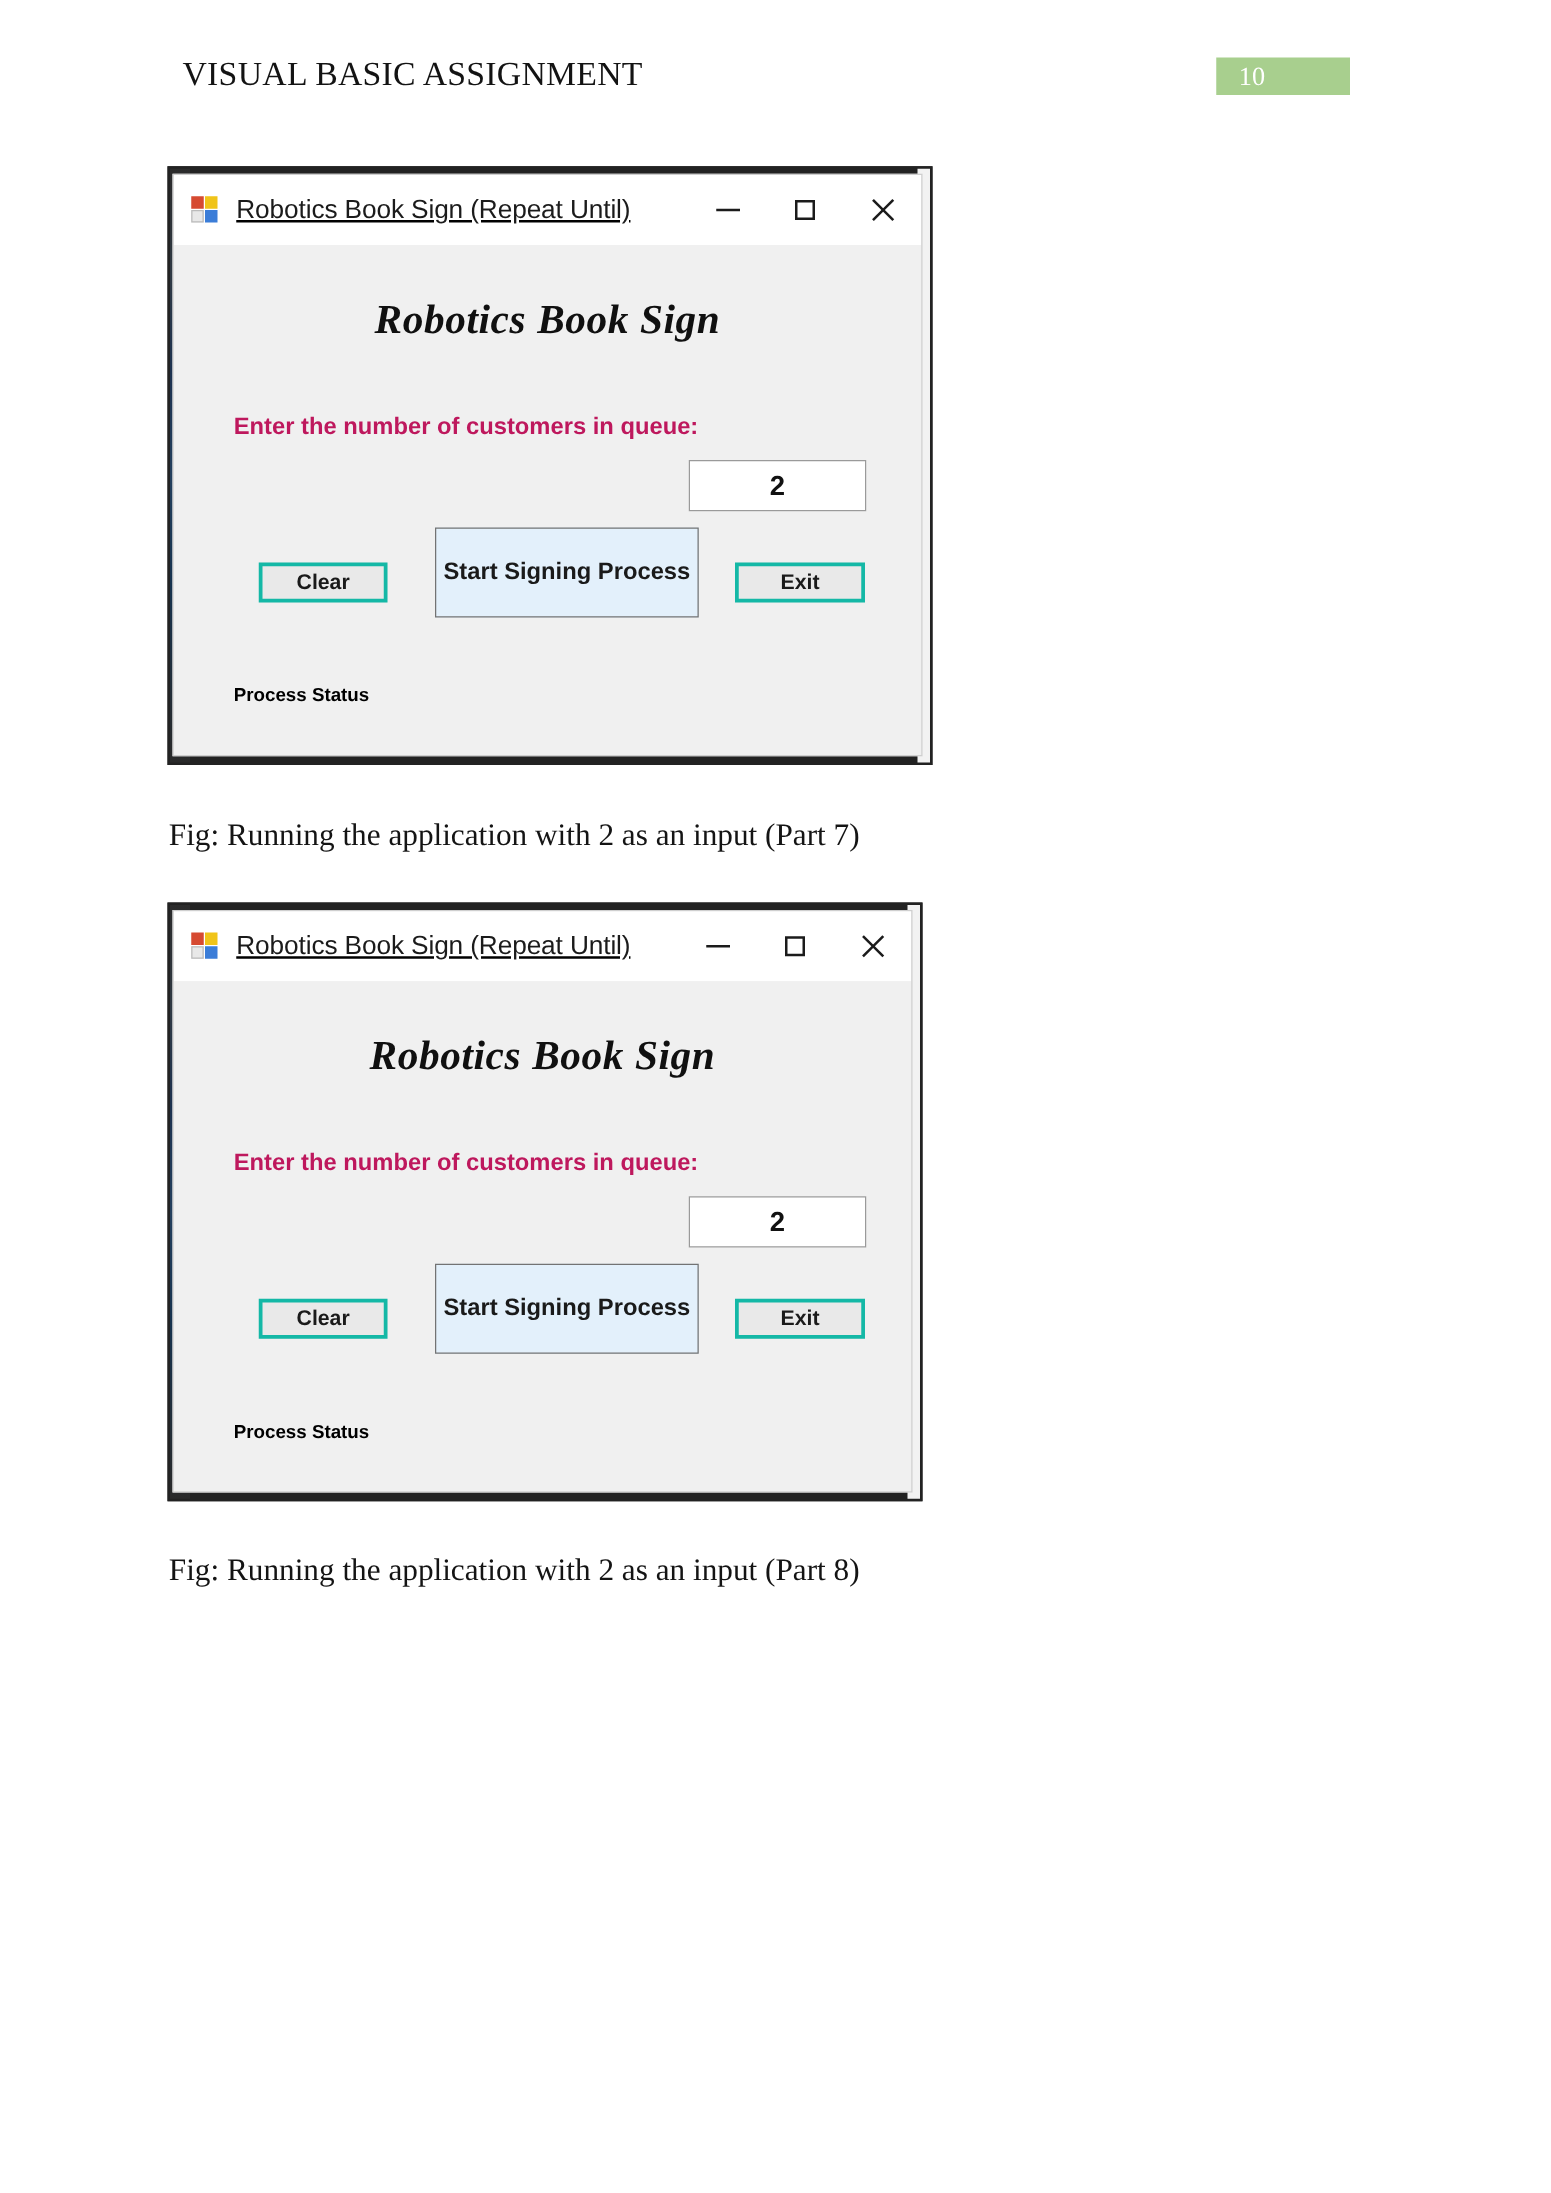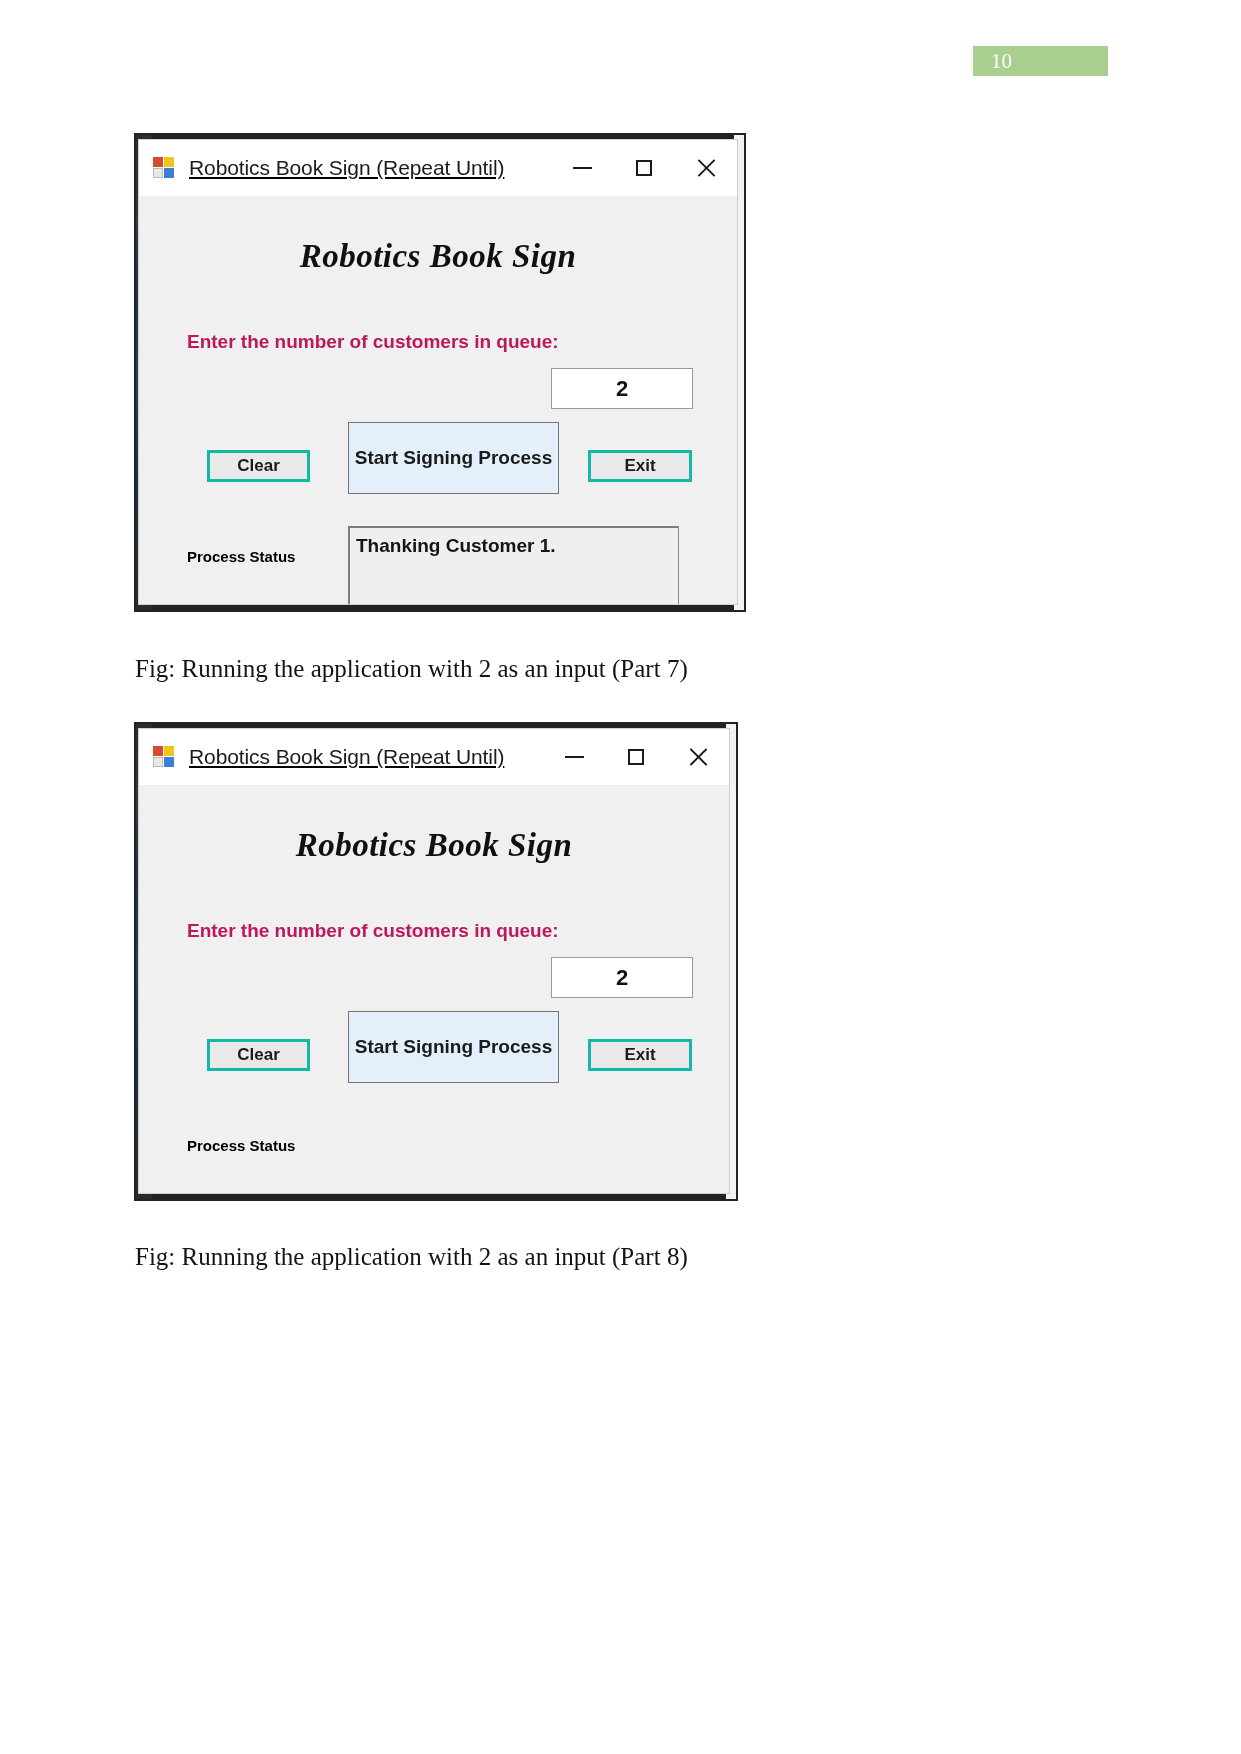--- a/index.html
+++ b/index.html
@@ -30,21 +30,21 @@
     font-family: "Liberation Serif", serif;
     font-size: 27px;
     color: #131313;
     letter-spacing: 0.2px;
     white-space: nowrap;
   }
   .page-badge {
     position: absolute;
     left: 973px;
     top: 2px;
-    width: 135px;
+    width: 107px;
     height: 30px;
     background: #a8cf8e;
     color: #ffffff;
     font-family: "Liberation Serif", serif;
     font-size: 21px;
     line-height: 30px;
     padding-left: 18px;
     box-sizing: border-box;
   }
 
@@ -256,20 +256,21 @@
     font-family: "Liberation Serif", serif;
     font-size: 25px;
     color: #141414;
     white-space: nowrap;
   }
 </style>
 </head>
 <body>
 
 <div class="doc-header">
+  <div class="doc-header-title">VISUAL BASIC ASSIGNMENT</div>
   <div class="page-badge">10</div>
 </div>
 
 <div class="figure" style="left:134px; top:133px; width:612px; height:479px;">
   <div class="fig-shadow-strip"></div>
   <div class="fig-bg-sliver"></div>
   <div class="fig-right-sliver"></div>
 
   <div class="vb-window" style="left:4px; top:6px; width:600px; height:466px;">
 
@@ -302,21 +303,20 @@
       <div class="form-textbox" style="left:412px; top:172px; width:142px; height:41px;" placeholder="">2</div>
 
       <div class="form-btn" style="left:68px; top:254px; width:103px; height:32px;">Clear</div>
 
       <div class="form-btn primary" style="left:209px; top:226px; width:211px; height:72px;">Start Signing Process</div>
 
       <div class="form-btn" style="left:449px; top:254px; width:104px; height:32px;">Exit</div>
 
       <div class="status-label" style="left:48px; top:352px;">Process Status</div>
 
-      <div class="status-box" style="left:209px; top:330px; width:331px; height:91px;">Thanking Customer 1.</div>
     </div>
   </div>
 </div>
 
 <div class="fig-caption" style="top:655px;">Fig: Running the application with 2 as an input (Part 7)</div>
 
 <div class="figure" style="left:134px; top:722px; width:604px; height:479px;">
   <div class="fig-shadow-strip"></div>
   <div class="fig-bg-sliver"></div>
   <div class="fig-right-sliver"></div>

